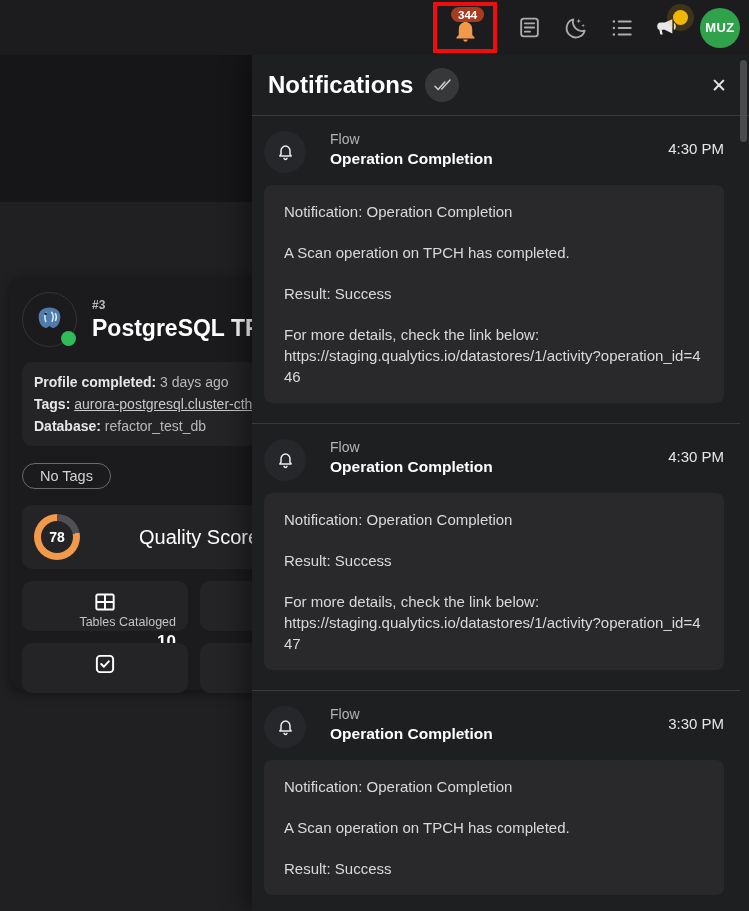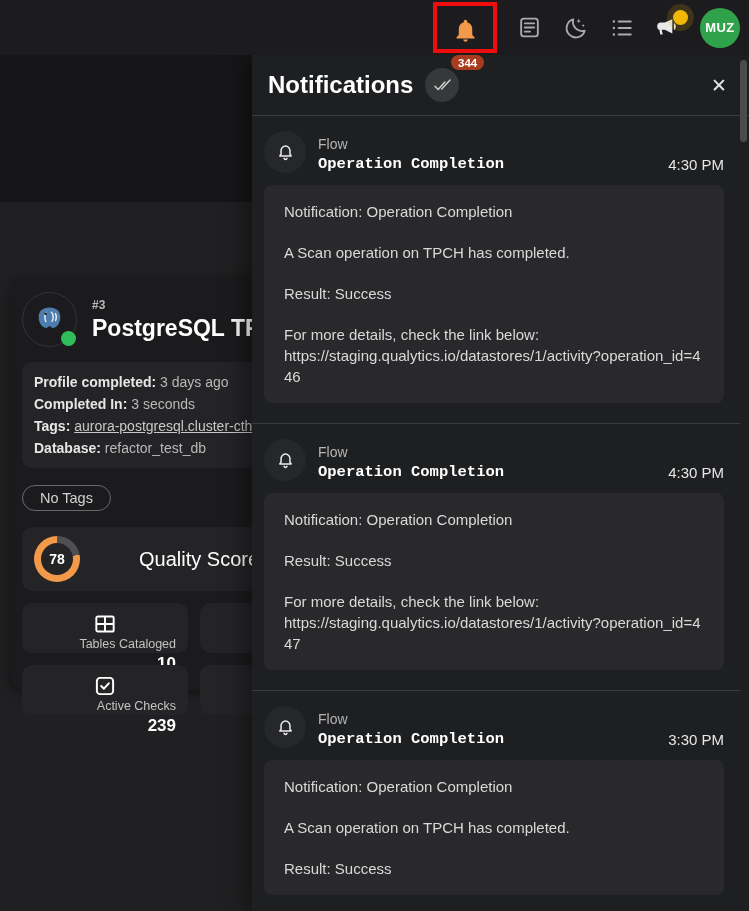--- a/index.html
+++ b/index.html
@@ -5,21 +5,21 @@
   * { margin:0; padding:0; box-sizing:border-box; }
   html,body { width:749px; height:911px; overflow:hidden; }
   body { position:relative; background:#202022; font-family:"Liberation Sans", sans-serif; }
 
   
   .topbar { position:absolute; top:0; left:0; width:749px; height:55px; background:#1c1c1e;
             display:flex; align-items:center; justify-content:flex-end; gap:19px; padding-right:9px; z-index:30; }
   .bell-box { position:relative; width:64px; height:51px; border:4px solid #f00d0d; display:flex;
               align-items:flex-end; justify-content:center; padding-bottom:5px; cursor:pointer; }
   .bell-badge { position:absolute; top:1px; left:50%; transform:translateX(-42%); background:#a93b1f;
-                color:#fff; font-size:11.5px; font-weight:700; padding:1.5px 7px; border-radius:9px; z-index:2;margin-top:48px; }
+                color:#fff; font-size:11.5px; font-weight:700; padding:1.5px 7px; border-radius:9px; z-index:2; }
   .tb-icon { width:27px; height:27px; color:#a9abad; display:flex; align-items:center; justify-content:center; cursor:pointer; }
   .mega-wrap { position:relative; cursor:pointer; }
   .mega-dot { position:absolute; top:-4px; right:-7px; width:15px; height:15px; border-radius:50%;
               background:#f2b705; box-shadow:0 0 0 6px rgba(242,183,5,.16); }
   .avatar { width:40px; height:40px; border-radius:50%; background:#31a24c; color:#fff; font-size:13px;
             font-weight:700; display:flex; align-items:center; justify-content:center; letter-spacing:.5px; cursor:pointer; }
 
   
   .left-dark-strip { position:absolute; top:55px; left:0; width:252px; height:147px; background:#161618; }
 
@@ -57,25 +57,25 @@
   
   .panel { position:absolute; top:55px; left:252px; right:0; bottom:0; background:#1e1f21; z-index:20;
            box-shadow:-8px 0 22px rgba(0,0,0,.4); display:flex; flex-direction:column; overflow:hidden; }
   .panel-header { display:flex; align-items:center; padding:13px 16px 13px 16px; }
   .panel-title { font-size:24px; font-weight:700; color:#fff; }
   .mark-read-btn { width:34px; height:34px; border-radius:50%; background:#37383a; margin-left:12px;
                    display:flex; align-items:center; justify-content:center; cursor:pointer; color:#cfcfcf; }
   .close-btn { margin-left:auto; margin-right:6px; color:#e3e3e3; font-size:19px; cursor:pointer; line-height:1; }
   .panel-divider { border-top:1px solid #3a3b3c; }
   .item-divider { border-top:1px solid #3a3b3c; margin-right:9px; }
-  .notif-header { display:flex; align-items:flex-end; gap:12px; padding:15px 25px 0 12px; }
+  .notif-header { display:flex; align-items:flex-start; gap:24px; padding:15px 25px 0 12px; }
   .notif-avatar { width:42px; height:42px; border-radius:50%; background:#26272a; flex:none;
                   display:flex; align-items:center; justify-content:center; color:#ededed; }
   .notif-cat { font-size:14px; color:#b5b5b5; }
-  .notif-title { font-size:15.5px; font-weight:700; color:#fff; margin-top:3px;font-family:Liberation Mono, monospace; }
+  .notif-title { font-size:15.5px; font-weight:700; color:#fff; margin-top:3px; }
   .notif-time { margin-left:auto; color:#e6e6e6; font-size:15px; padding-top:9px; white-space:nowrap; }
   .notif-body { margin:12px 25px 20px 12px; background:#29292b; border-radius:8px; padding:16px 20px;
                 font-size:15px; line-height:21px; color:#d9d9d9; }
   .notif-body .para + .para { margin-top:20px; }
   .link-url { word-break:break-all; }
   .scroll-thumb { position:absolute; top:60px; right:2px; width:7px; height:82px; background:#4a4b4d;
                   border-radius:4px; cursor:pointer; z-index:25; }
   svg { display:block; }
 </style>
 </head>
@@ -151,21 +151,20 @@
       <span class="pg-dot"></span>
     </div>
     <div>
       <div class="ds-id">#3</div>
       <div class="ds-title">PostgreSQL TPCH</div>
     </div>
   </div>
 
   <div class="info-box">
     <div class="info-row"><b>Profile completed:</b><span> 3 days ago</span></div>
-    <div class="info-row"><b>Completed In:</b><span> 3 seconds</span></div>
     <div class="info-row"><b>Tags:</b> <span class="host-link">aurora-postgresql.cluster-ctho</span></div>
     <div class="info-row"><b>Database:</b><span> refactor_test_db</span></div>
   </div>
 
   <span class="tags-pill">No Tags</span>
 
   <div class="qs-card">
     <div class="ring">
       <div class="ring-inner">78</div>
     </div>
@@ -192,24 +191,20 @@
             <rect x="4" y="13.3" width="16" height="6.2" rx="1.5"></rect>
         </svg>
       </span>
     </div>
     <div class="stat-card">
       <span class="stat-icon">
         <svg width="26" height="26" viewBox="0 0 24 24" fill="none" stroke="currentColor" stroke-width="1.8">
           <rect x="4.5" y="4.5" width="15" height="15" rx="3"></rect>
             <path d="M8.5 12l2.5 2.5 4.5-5" stroke-linecap="round" stroke-linejoin="round"></path>
         </svg>
-      </span>
-      <span class="stat-text">
-        <div class="stat-label">Active Checks</div>
-        <div class="stat-value">239</div>
       </span>
     </div>
     <div class="stat-card">
       <span class="stat-icon">
         <svg width="30" height="30" viewBox="0 0 24 24">
           <path fill="#ed6a2c" d="M12 3.2 22 20H2z"></path>
           <rect x="11.2" y="9.5" width="1.7" height="5.2" rx=".8" fill="#1b1b1d"></rect>
           <circle cx="12.05" cy="17" r="1" fill="#1b1b1d"></circle>
         </svg>
       </span>

